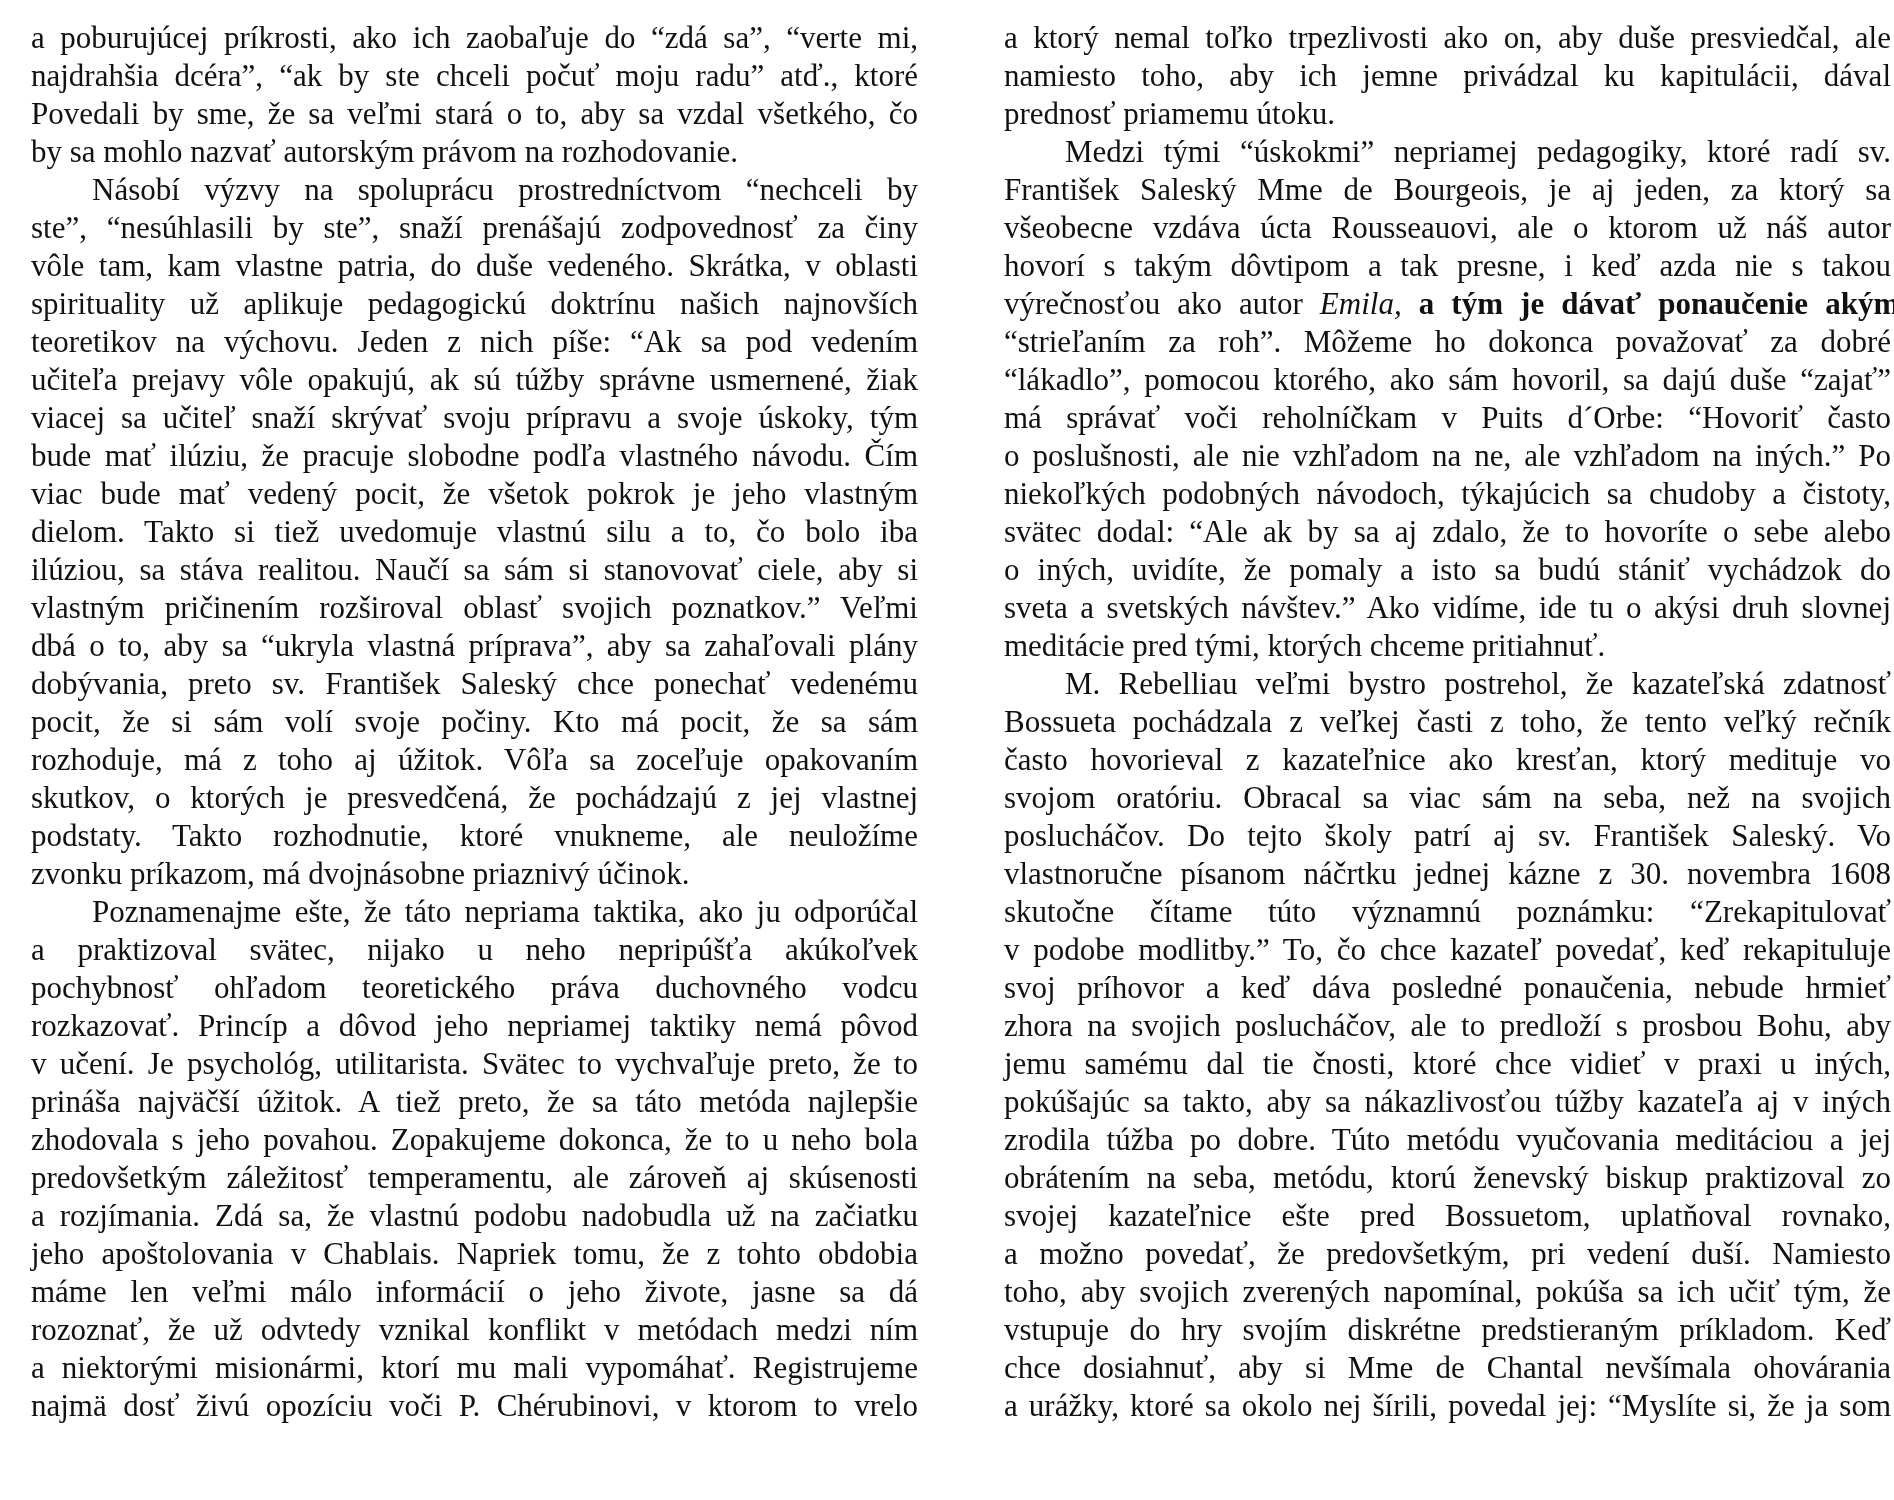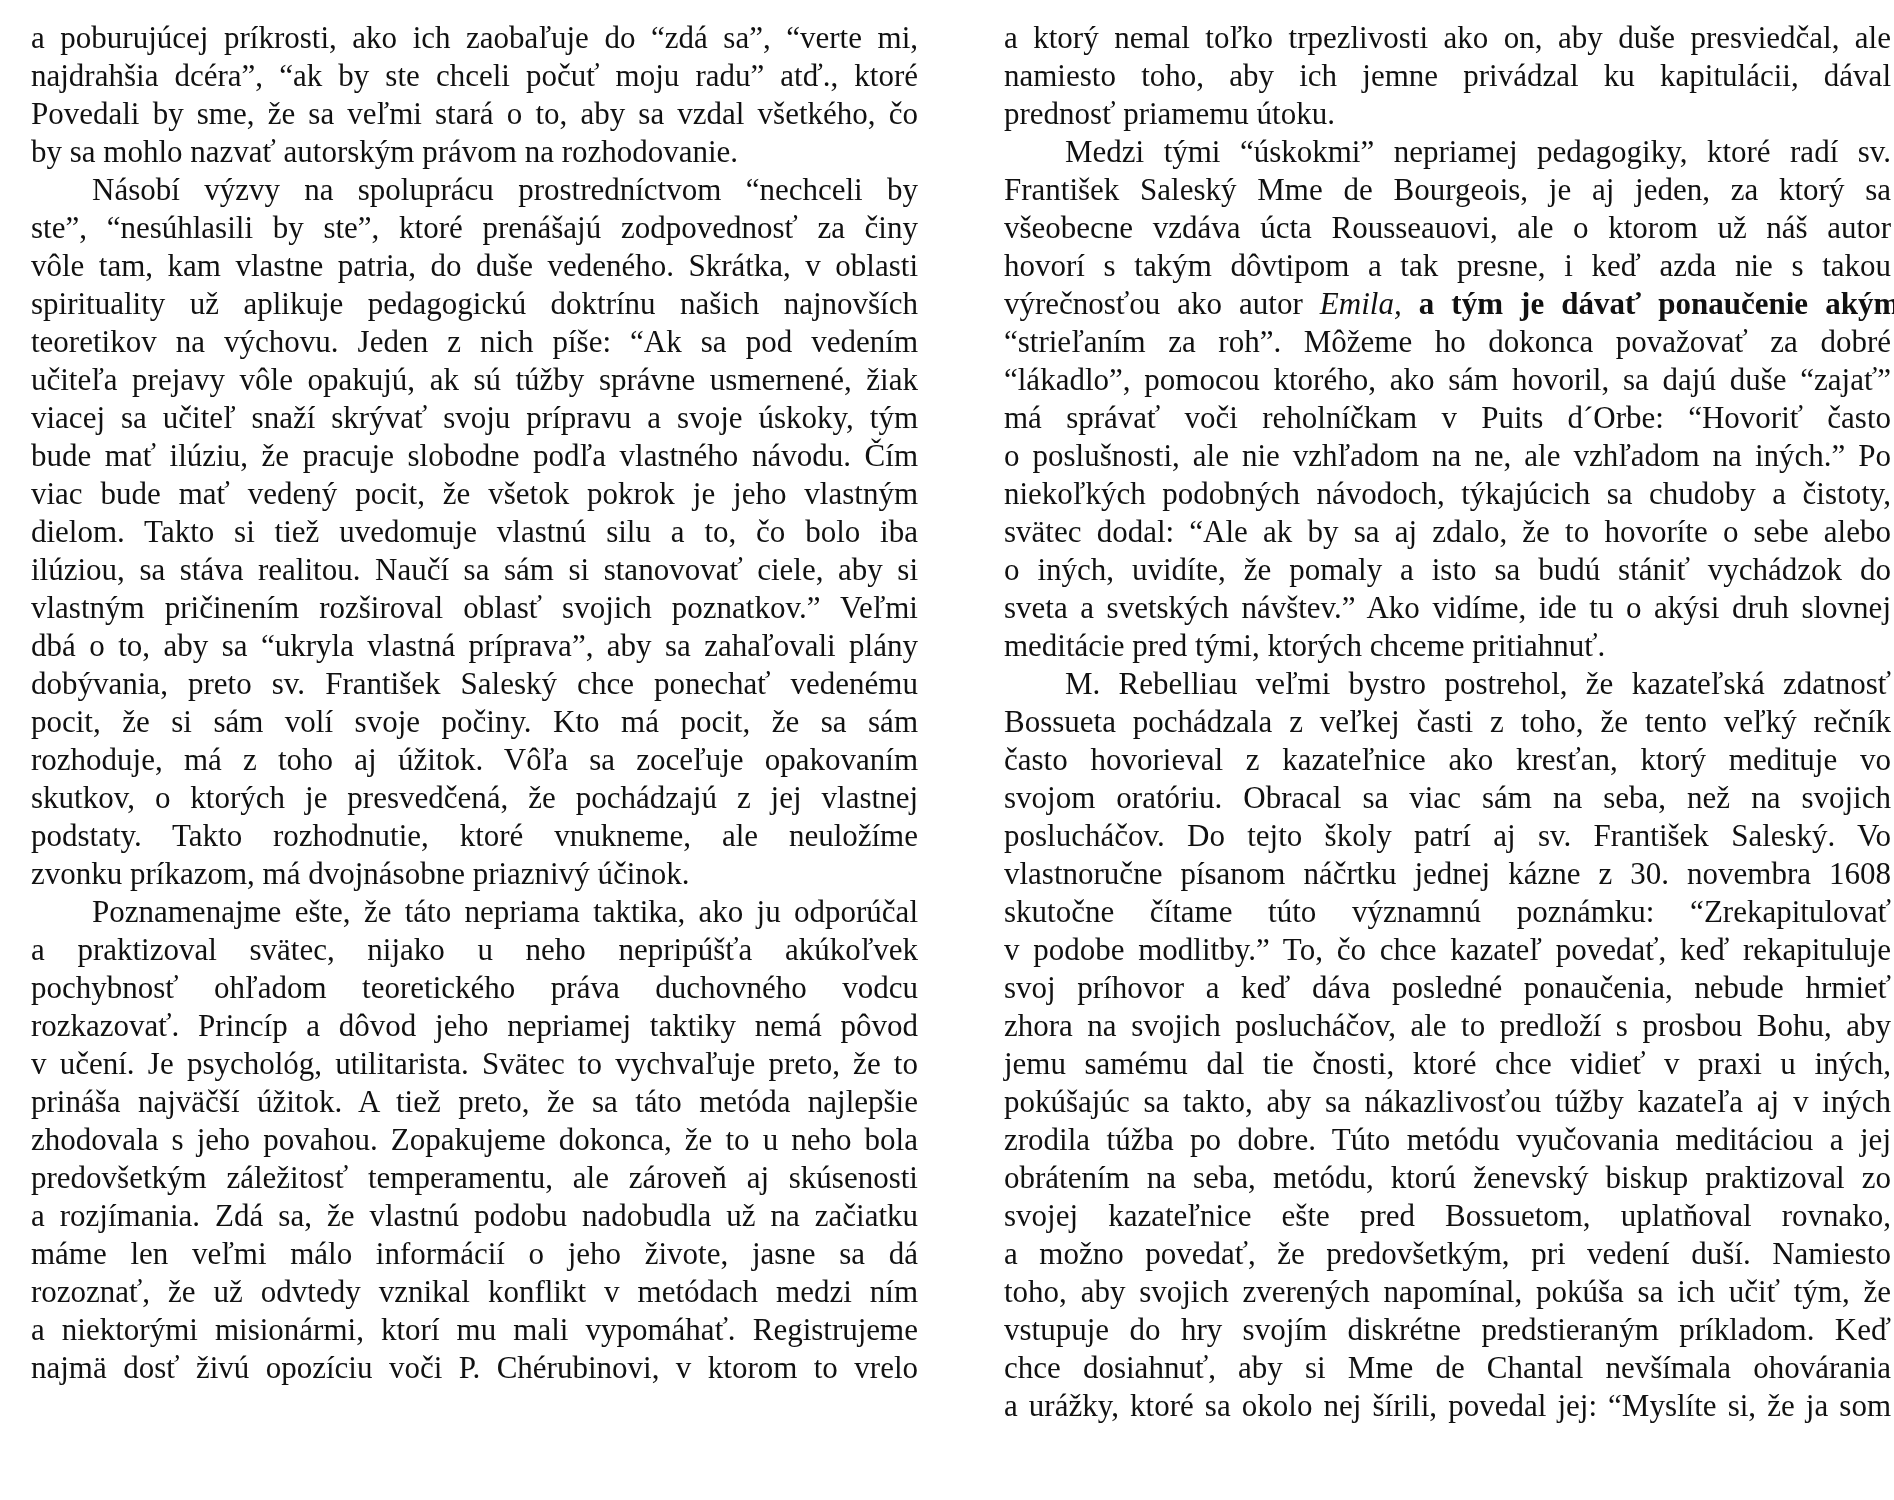--- a/index.html
+++ b/index.html
@@ -46,21 +46,21 @@
 </style>
 </head>
 <body>
 
 <div class="column col-left" id="col-left">
     <div class="line">a poburujúcej príkrosti, ako ich zaobaľuje do “zdá sa”, “verte mi,</div>
     <div class="line">najdrahšia dcéra”, “ak by ste chceli počuť moju radu” atď., ktoré</div>
     <div class="line">Povedali by sme, že sa veľmi stará o to, aby sa vzdal všetkého, čo</div>
     <div class="line last">by sa mohlo nazvať autorským právom na rozhodovanie.</div>
     <div class="line indent">Násobí výzvy na spoluprácu prostredníctvom “nechceli by</div>
-    <div class="line">ste”, “nesúhlasili by ste”, ktoré prenášajú zodpovednosť za činy</div>
+    <div class="line">ste”, “nesúhlasili by ste”, snaží prenášajú zodpovednosť za činy</div>
     <div class="line">vôle tam, kam vlastne patria, do duše vedeného. Skrátka, v oblasti</div>
     <div class="line">spirituality už aplikuje pedagogickú doktrínu našich najnovších</div>
     <div class="line">teoretikov na výchovu. Jeden z nich píše: “Ak sa pod vedením</div>
     <div class="line">učiteľa prejavy vôle opakujú, ak sú túžby správne usmernené, žiak</div>
     <div class="line">viacej sa učiteľ snaží skrývať svoju prípravu a svoje úskoky, tým</div>
     <div class="line">bude mať ilúziu, že pracuje slobodne podľa vlastného návodu. Čím</div>
     <div class="line">viac bude mať vedený pocit, že všetok pokrok je jeho vlastným</div>
     <div class="line">dielom. Takto si tiež uvedomuje vlastnú silu a to, čo bolo iba</div>
     <div class="line">ilúziou, sa stáva realitou. Naučí sa sám si stanovovať ciele, aby si</div>
     <div class="line">vlastným pričinením rozširoval oblasť svojich poznatkov.” Veľmi</div>
@@ -73,20 +73,21 @@
     <div class="line last">zvonku príkazom, má dvojnásobne priaznivý účinok.</div>
     <div class="line indent">Poznamenajme ešte, že táto nepriama taktika, ako ju odporúčal</div>
     <div class="line">a praktizoval svätec, nijako u neho nepripúšťa akúkoľvek</div>
     <div class="line">pochybnosť ohľadom teoretického práva duchovného vodcu</div>
     <div class="line">rozkazovať. Princíp a dôvod jeho nepriamej taktiky nemá pôvod</div>
     <div class="line">v učení. Je psychológ, utilitarista. Svätec to vychvaľuje preto, že to</div>
     <div class="line">prináša najväčší úžitok. A tiež preto, že sa táto metóda najlepšie</div>
     <div class="line">zhodovala s jeho povahou. Zopakujeme dokonca, že to u neho bola</div>
     <div class="line">predovšetkým záležitosť temperamentu, ale zároveň aj skúsenosti</div>
     <div class="line">a rozjímania. Zdá sa, že vlastnú podobu nadobudla už na začiatku</div>
+    <div class="line">jeho apoštolovania v Chablais. Napriek tomu, že z tohto obdobia</div>
     <div class="line">máme len veľmi málo informácií o jeho živote, jasne sa dá</div>
     <div class="line">rozoznať, že už odvtedy vznikal konflikt v metódach medzi ním</div>
     <div class="line">a niektorými misionármi, ktorí mu mali vypomáhať. Registrujeme</div>
     <div class="line">najmä dosť živú opozíciu voči P. Chérubinovi, v ktorom to vrelo</div>
   </div>
 <div class="column col-right" id="col-right">
     <div class="line">a ktorý nemal toľko trpezlivosti ako on, aby duše presviedčal, ale</div>
     <div class="line">namiesto toho, aby ich jemne privádzal ku kapitulácii, dával</div>
     <div class="line last">prednosť priamemu útoku.</div>
     <div class="line indent">Medzi tými “úskokmi” nepriamej pedagogiky, ktoré radí sv.</div>

